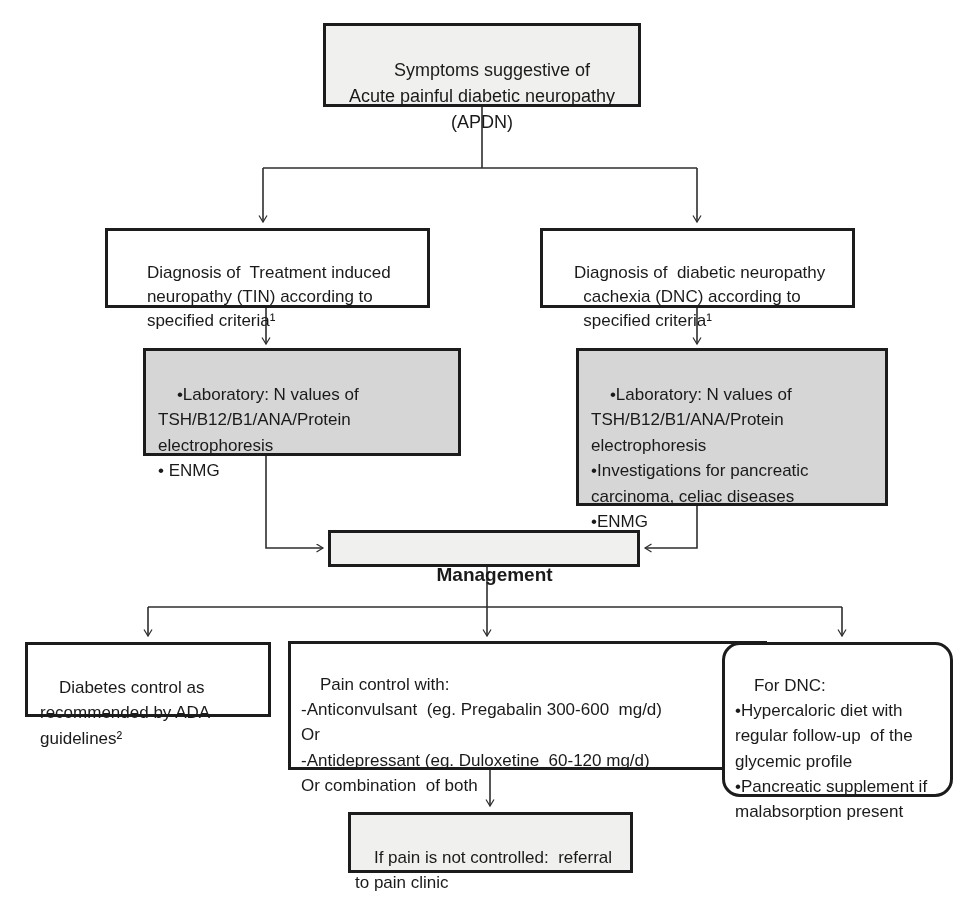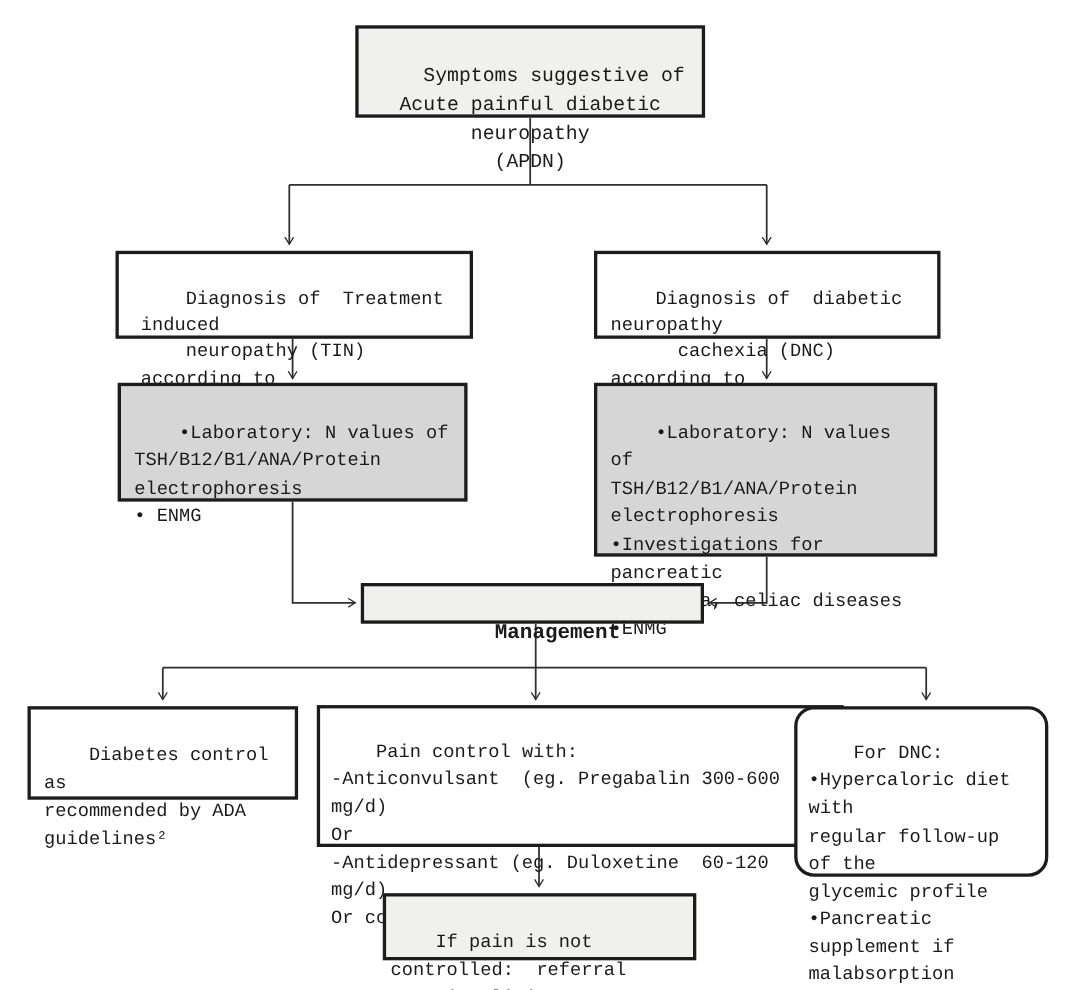--- a/index.html
+++ b/index.html
@@ -1,34 +1,34 @@
 <!DOCTYPE html>
 <html style="--light-fill: #f0f0ef; --gray-fill: #d6d6d6; --white-fill: #ffffff; --border: #1c1c1c; --line: #2e2e2e; --text: #1a1a1a;"><head>
 <meta charset="utf-8">
 <style>
   html,body{margin:0;padding:0;background:#ffffff;}
   #canvas{
     position:relative;
     width:980px;height:900px;
     background:#ffffff;
-    font-family:Liberation Mono, monospace;
+    font-family:Liberation Sans, sans-serif;
     color:var(--text,#1a1a1a);
     overflow:hidden;
   }
   .node{
     position:absolute;
     box-sizing:border-box;
     border:3px solid var(--border,#1c1c1c);
     font-size:17px;
     line-height:1.5;
     white-space:pre-wrap;
     padding:5px 10px;
   }
   .fill-light{background:var(--light-fill,#f0f0ef);}
-  .fill-gray{background:var(--gray-fill,#d6d6d6);}
+  .fill-gray{background:var(--gray-fill,#d6d6d6);margin-left:36px;}
   .fill-white{background:var(--white-fill,#ffffff);}
   .center{text-align:center;}
   .bold{font-weight:bold;}
   #wires{position:absolute;left:0;top:0;width:980px;height:900px;}
   .conn{stroke:var(--line,#2e2e2e);stroke-width:1.6;fill:none;}
   .arrowhead-path{stroke:var(--line,#2e2e2e);stroke-width:1.2;fill:none;}
 </style>
 </head>
 <body>
 
@@ -92,21 +92,21 @@
 electrophoresis
 •Investigations for pancreatic
 carcinoma, celiac diseases
 •ENMG</span>
   </div>
 
   <div class="node fill-light center bold" style="left:328px;top:530px;width:312px;height:37px;font-size:19px;line-height:1.4;padding:2px 10px;text-align:center;">
     <span>Management</span>
   </div>
 
-  <div class="node fill-white" style="left:25px;top:642px;width:246px;height:85px;line-height:1.5;padding:4px 12px;">
+  <div class="node fill-white" style="left:25px;top:642px;width:246px;height:75px;line-height:1.5;padding:4px 12px;">
     <span>Diabetes control as
 recommended by ADA
 guidelines²</span>
   </div>
 
   <div class="node fill-white" style="left:288px;top:641px;width:479px;height:129px;line-height:1.48;padding:3px 10px;">
     <span>Pain control with:
 -Anticonvulsant  (eg. Pregabalin 300-600  mg/d)
 Or
 -Antidepressant (eg. Duloxetine  60-120 mg/d)

